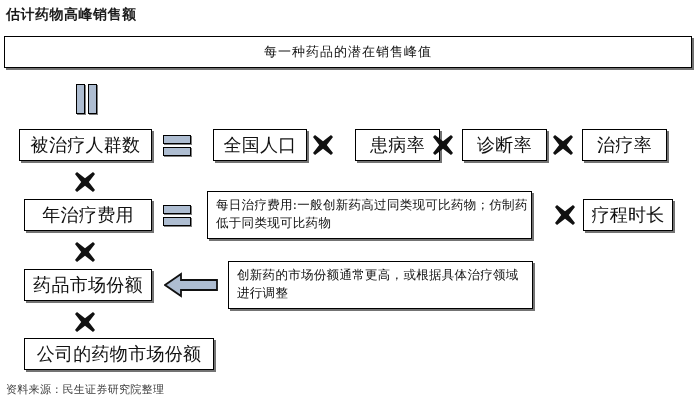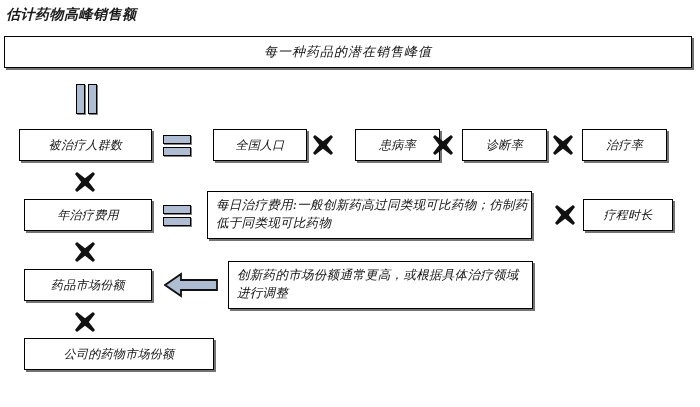--- a/index.html
+++ b/index.html
@@ -10,21 +10,21 @@
   body {
     width: 700px;
     height: 407px;
     position: relative;
     font-family: "DejaVu Serif", "Liberation Serif", serif;
     overflow: hidden;
   }
   .page {
     position: absolute;
     left: 0; top: 0;
-    width: 700px; height: 384px; font-style: italic;
+    width: 700px; height: 384px;
   }
   .abs { position: absolute; }
 
   
   .chart-title {
     left: 6px;
     top: 6px;
     font-size: 14px;
     font-weight: bold;
     color: #1a1a1a;
@@ -35,21 +35,21 @@
   
   .node {
     box-sizing: border-box;
     border: 1.6px solid #000000;
     background: #ffffff;
     box-shadow: 2px 2px 0 rgba(0,0,0,0.55);
     display: flex;
     align-items: center;
     justify-content: center;
     color: #111111;
-    font-size: 12px;
+    font-size: 18px;
     line-height: 1.35;
     text-align: center;
     letter-spacing: 0.3px;
   }
   .node.banner {
     font-size: 13px;
     letter-spacing: 1px;
   }
   .node.multiline {
     display: block;
@@ -201,14 +201,15 @@
   <div class="abs node multiline" style="left:228px; top:261px; width:305px; height:48px;">创新药的市场份额通常更高，或根据具体治疗领域进行调整</div>
 
   <div class="abs x-sign" style="left:75px; top:312px;">
     <svg viewBox="0 0 20 20" xmlns="http://www.w3.org/2000/svg">
       <polygon points="2,0 10,6.2 18,0 20,2 13.8,10 20,18 18,20 10,13.8 2,20 0,18 6.2,10 0,2" fill="#111111"></polygon>
     </svg>
   </div>
 
   <div class="abs node" style="left:24px; top:338px; width:190px; height:32px;">公司的药物市场份额</div>
 
+  <div class="abs source-note">资料来源：民生证券研究院整理</div>
 
 </div>
 
 </body></html>

